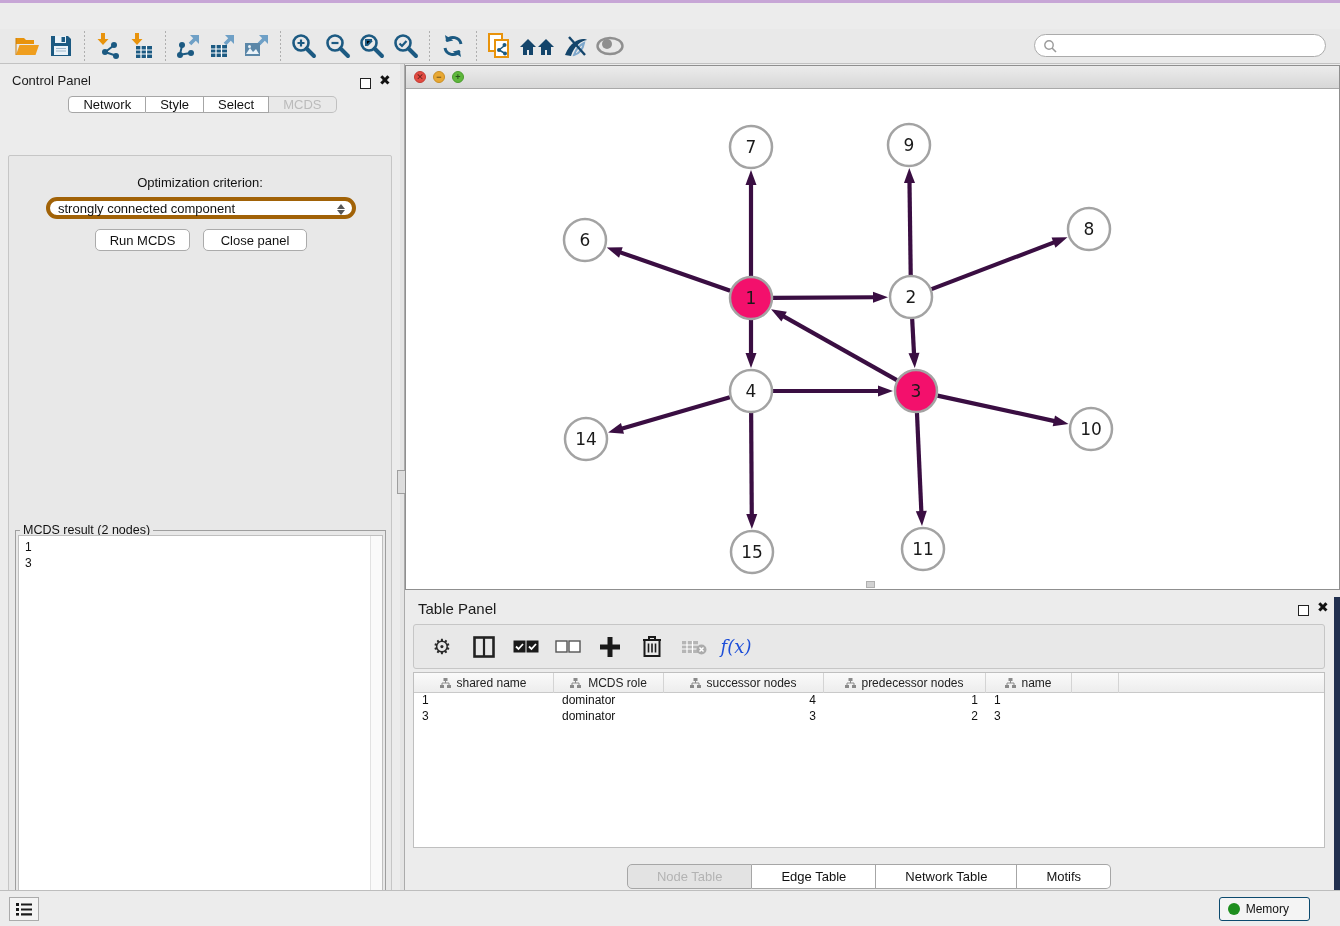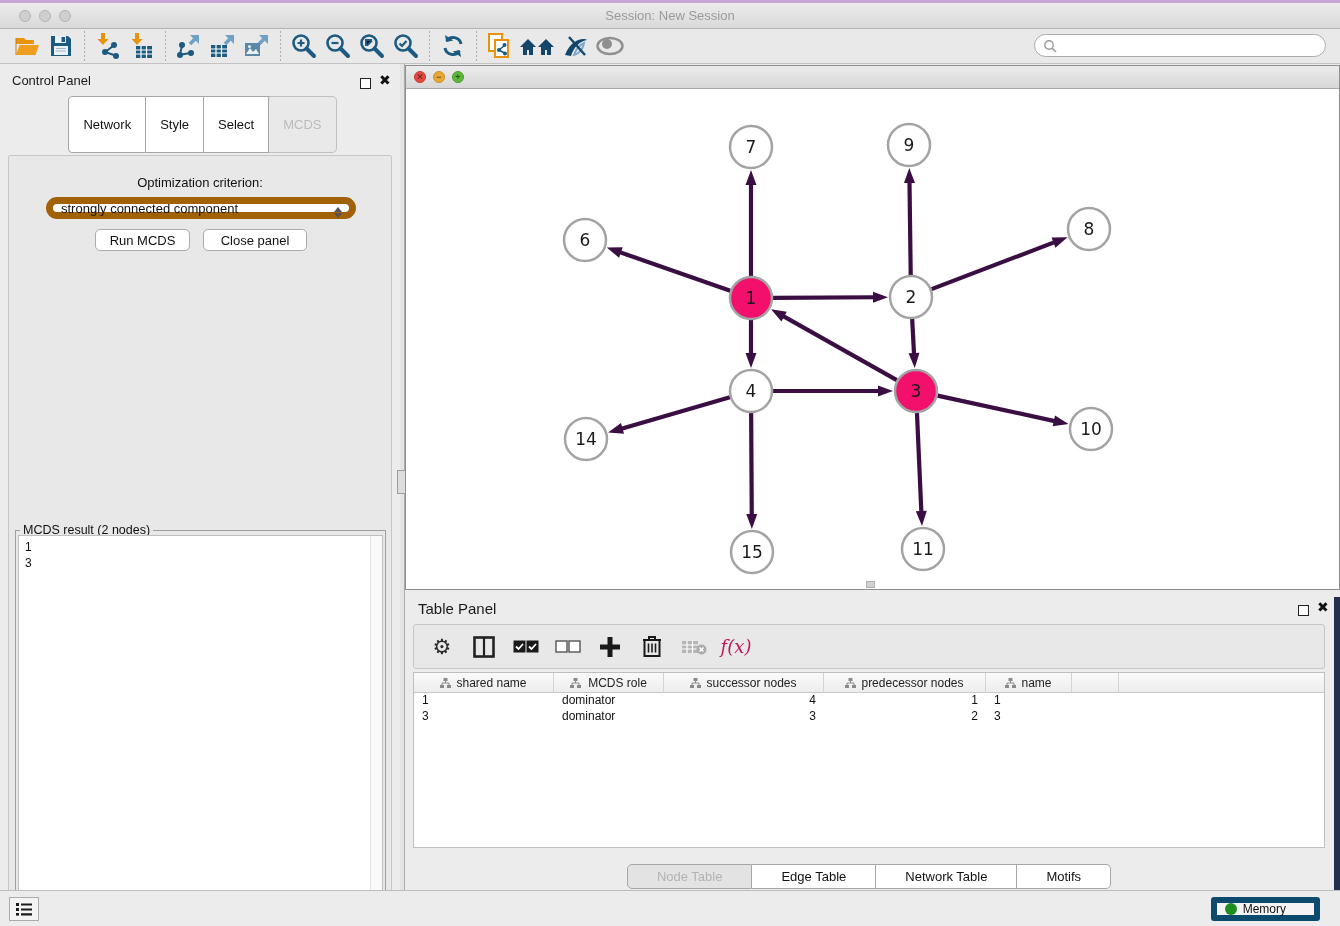--- a/index.html
+++ b/index.html
@@ -29,31 +29,31 @@
   #search-box { position:absolute; right:14px; top:34px; width:292px; height:23px;
     border:1px solid #ABABAB; border-radius:12px; background:#fff;
     display:flex; align-items:center; padding-left:8px; }
 
   
   #cp-header { left:0; top:68px; width:405px; height:26px; }
   #cp-title { position:absolute; left:12px; top:5px; font-size:13px; color:#1A1A1A; }
   .float-ico { width:11px; height:11px; border:1.5px solid #222; background:#fff; display:inline-block; }
   .close-ico { font-size:14px; font-weight:bold; color:#111; line-height:11px; }
   #cp-tabs { left:0; top:96px; width:405px; display:flex; justify-content:center; }
-  .cp-tab { font-size:13px; padding:20px 14px; background:#fff; border:1px solid #A6A6A6;
+  .cp-tab { font-size:13px; padding:0 14px; background:#fff; border:1px solid #A6A6A6;
     border-left-width:0; color:#111; }
   .cp-tab:first-child { border-left-width:1px; border-radius:4px 0 0 4px; }
   .cp-tab.active { background:#E9E9E9; color:#BBBBBB; border-color:#C0C0C0;
     border-radius:0 5px 5px 0; }
   #cp-body { left:8px; top:118px; width:384px; height:760px; background:#E8E8E8;
     border:1px solid #C6C6C6; border-radius:2px;margin-top:37px; }
   #opt-label { position:absolute; left:0; width:100%; top:19px; text-align:center;
     font-size:13px; color:#111; }
   #opt-select { position:absolute; left:37px; top:41px; width:310px; height:22px;
-    background:#fff; border:7px solid #a16207; border-radius:11px;
+    background:#fff; border:4px solid #a16207; border-radius:11px;
     display:flex; align-items:center; font-size:13px; color:#111; padding-left:8px; }
   .spin { position:absolute; right:7px; top:3px; display:flex; flex-direction:column; gap:1px; }
   .spin i { width:0; height:0; border-left:4px solid transparent; border-right:4px solid transparent; }
   .spin .up { border-bottom:5px solid #555; }
   .spin .dn { border-top:5px solid #555; }
   .cp-btn { position:absolute; top:73px; height:22px; background:#fff;
     border:1px solid #ABABAB; border-radius:5px; font-size:13px; color:#111;
     display:flex; align-items:center; justify-content:center;
     font-family:"Liberation Sans",sans-serif; }
   #mcds-fieldset { position:absolute; left:6px; top:374px; width:371px; height:383px;
@@ -86,21 +86,21 @@
     background:#D2D2D2; border:1px solid #B0B0B0; }
 
   
   #tp-header { left:405px; top:595px; width:928px; height:26px; }
   #tp-title { position:absolute; left:13px; top:5px; font-size:15px; color:#1A1A1A; }
   #tp-toolbar { left:413px; top:624px; width:912px; height:45px; background:#E8E8E8;
     border:1px solid #C6C6C6; border-radius:3px; display:flex; align-items:center;
     padding-left:14px; gap:14px; }
   .tpt-btn { width:28px; height:30px; display:flex; align-items:center; justify-content:center; }
   .gear-glyph { font-size:21px; color:#2B2B2B; }
-  .fx-glyph { font-family:"DejaVu Serif",serif; font-style:italic; font-size:18px; color:#be185d;text-align:center; }
+  .fx-glyph { font-family:"DejaVu Serif",serif; font-style:italic; font-size:18px; color:#1d4ed8;text-align:center; }
   #tp-table { left:413px; top:672px; width:912px; height:176px; background:#fff;
     border:1px solid #BFBFBF; }
   #tp-thead { display:flex; height:20px; background:linear-gradient(#FAFAFA,#EDEDED);
     border-bottom:1px solid #C9C9C9; }
   .th { display:flex; align-items:center; justify-content:center; gap:5px;
     font-size:12px; color:#222; border-right:1px solid #D4D4D4; height:20px; }
   .tr { display:flex; height:16px; font-size:12px; color:#111; }
   .td { padding:0 8px; overflow:hidden; white-space:nowrap; }
   .td.r { text-align:right; }
   
@@ -109,38 +109,32 @@
     border-left-width:0; color:#111; }
   .tp-tab:first-child { border-left-width:1px; border-radius:5px 0 0 5px; }
   .tp-tab:last-child { border-radius:0 5px 5px 0; }
   .tp-tab.active { background:#E3E3E3; color:#B3B3B3; }
 
   
   #statusbar { left:0; top:890px; width:1340px; height:36px; background:#ECECEC;
     border-top:1px solid #BDBDBD; }
   #list-btn { position:absolute; left:9px; top:6px; width:30px; height:24px;
     background:#F4F4F4; border:1px solid #ABABAB; display:flex; align-items:center; justify-content:center; }
-  #memory-btn { position:absolute; right:20px; top:6px; height:24px; padding:0 28px 0 8px;
-    background:#F4F4F4; border:6px solid #0c4a6e; border-radius:3px;
+  #memory-btn { position:absolute; right:30px; top:6px; height:24px; padding:0 20px 0 8px;
+    background:#F4F4F4; border:1px solid #0c4a6e; border-radius:3px;
     display:flex; align-items:center; gap:6px; font-size:12px; color:#111; }
   #memory-dot { width:12px; height:12px; border-radius:50%; background:#1E8E1E; }
 </style>
 </head>
 <body>
 
 <div id="app">
   <div class="abs" id="wp-top"></div>
   <div class="abs" id="wp-right"></div>
 
-  <div class="abs" id="titlebar">
-    <span class="tl-dot" style="left:19px"></span>
-    <span class="tl-dot" style="left:39px"></span>
-    <span class="tl-dot" style="left:59px"></span>
-    <div id="win-title">Session: New Session</div>
-  </div>
 
   <div class="abs" id="toolbar">
     <span class="tb-btn">
       <svg width="25" height="22" viewBox="0 0 25 22">
           <path d="M1 3h8l2 2h8v4H1z" fill="#E8930C"></path>
           <path d="M1 20l3.5-10H24l-3.5 10z" fill="#EF9E1E"></path>
           <path d="M1 20V3" stroke="#C97F0A"></path>
         </svg>
     </span>
     <span class="tb-btn">

